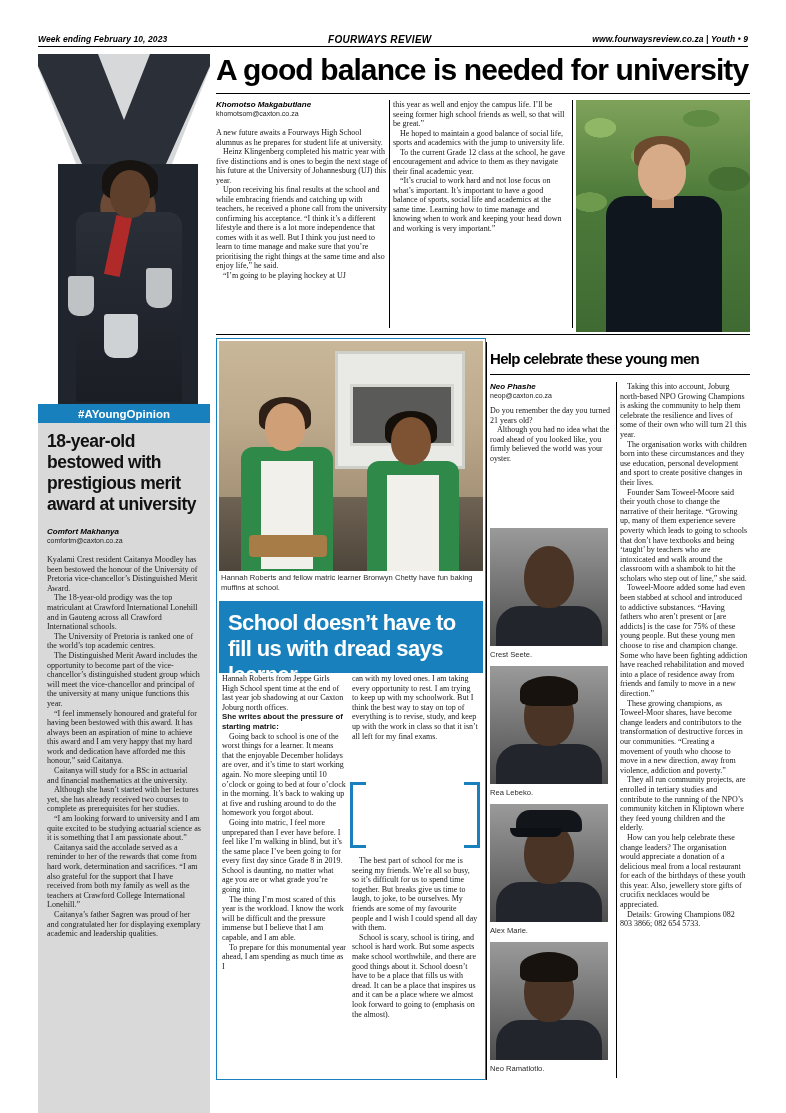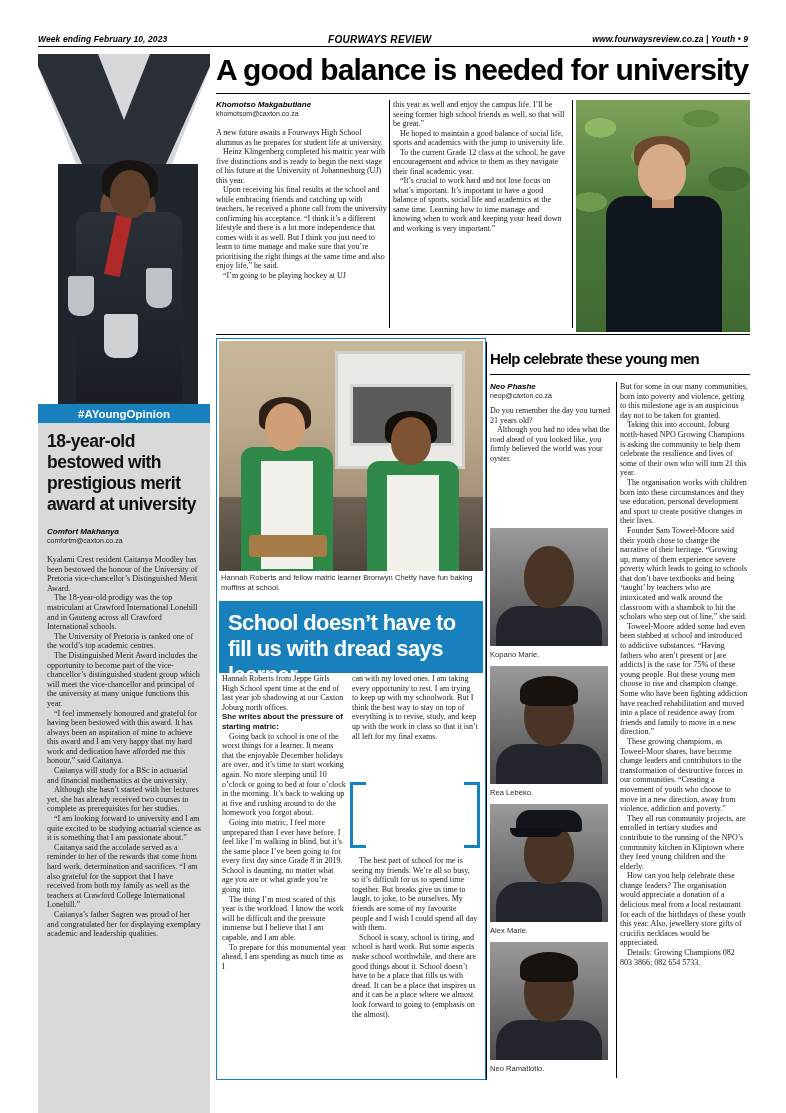--- a/index.html
+++ b/index.html
@@ -304,21 +304,21 @@
   <div class="main-headline">A good balance is needed for university</div>
   <div class="hl-rule"></div>
 
   <div class="a1-byline">
     <div class="byline-name">Khomotso Makgabutlane</div>
     <div class="byline-mail">khomotsom@caxton.co.za</div>
   </div>
 
   <div class="a1-col" style="left:216px; top:128px; width:172px;">
     <p>A new future awaits a Fourways High School alumnus as he prepares for student life at university.</p>
-    <p class="ind">Heinz Klingenberg completed his matric year with five distinctions and is ready to begin the next stage of his future at the University of Johannesburg (UJ) this year.</p>
+    <p class="ind">Heinz Klingenberg completed his matric year with five distinctions and is ones to begin the next stage of his future at the University of Johannesburg (UJ) this year.</p>
     <p class="ind">Upon receiving his final results at the school and while embracing friends and catching up with teachers, he received a phone call from the university confirming his acceptance. “I think it’s a different lifestyle and there is a lot more independence that comes with it as well. But I think you just need to learn to time manage and make sure that you’re prioritising the right things at the same time and also enjoy life,” he said.</p>
     <p class="ind">“I’m going to be playing hockey at UJ</p>
   </div>
 
   <div class="a1-col" style="left:393px; top:100px; width:176px;">
     <p>this year as well and enjoy the campus life. I’ll be seeing former high school friends as well, so that will be great.”</p>
     <p class="ind">He hoped to maintain a good balance of social life, sports and academics with the jump to university life.</p>
     <p class="ind">To the current Grade 12 class at the school, he gave encouragement and advice to them as they navigate their final academic year.</p>
     <p class="ind">“It’s crucial to work hard and not lose focus on what’s important. It’s important to have a good balance of sports, social life and academics at the same time. Learning how to time manage and knowing when to work and keeping your head down and working is very important.”</p>
   </div>
@@ -406,37 +406,36 @@
     <div class="byline-name">Neo Phashe</div>
     <div class="byline-mail">neop@caxton.co.za</div>
   </div>
 
   <div class="r-col" style="left:490px; top:406px; width:122px;">
     <p>Do you remember the day you turned 21 years old?</p>
     <p class="ind">Although you had no idea what the road ahead of you looked like, you firmly believed the world was your oyster.</p>
   </div>
 
   <div class="r-col" style="left:620px; top:382px; width:128px;">
-    <p>But for some in our many communities, born into poverty and violence, getting to this milestone age is an auspicious day not to be taken for granted.</p>
     <p class="ind">Taking this into account, Joburg north-based NPO Growing Champions is asking the community to help them celebrate the resilience and lives of some of their own who will turn 21 this year.</p>
     <p class="ind">The organisation works with children born into these circumstances and they use education, personal development and sport to create positive changes in their lives.</p>
     <p class="ind">Founder Sam Toweel-Moore said their youth chose to change the narrative of their heritage. “Growing up, many of them experience severe poverty which leads to going to schools that don’t have textbooks and being ‘taught’ by teachers who are intoxicated and walk around the classroom with a shambok to hit the scholars who step out of line,” she said.</p>
     <p class="ind">Toweel-Moore added some had even been stabbed at school and introduced to addictive substances. “Having fathers who aren’t present or [are addicts] is the case for 75% of these young people. But these young men choose to rise and champion change. Some who have been fighting addiction have reached rehabilitation and moved into a place of residence away from friends and family to move in a new direction.”</p>
     <p class="ind">These growing champions, as Toweel-Moor shares, have become change leaders and contributors to the transformation of destructive forces in our communities. “Creating a movement of youth who choose to move in a new direction, away from violence, addiction and poverty.”</p>
     <p class="ind">They all run community projects, are enrolled in tertiary studies and contribute to the running of the NPO’s community kitchen in Kliptown where they feed young children and the elderly.</p>
     <p class="ind">How can you help celebrate these change leaders? The organisation would appreciate a donation of a delicious meal from a local restaurant for each of the birthdays of these youth this year. Also, jewellery store gifts of crucifix necklaces would be appreciated.</p>
     <p class="ind">Details: Growing Champions 082 803 3866; 082 654 5733.</p>
   </div>
 
   <div class="portrait" style="left:490px; top:528px;">
     <div class="pt-bg"></div>
     <div class="pt-shoulders"></div>
     <div class="pt-head"></div>
   </div>
-  <div class="pt-caption" style="left:490px; top:650px; width:118px;">Kopano Marie.</div>
+  <div class="pt-caption" style="left:490px; top:650px; width:118px;">Crest Seete.</div>
 
   <div class="portrait" style="left:490px; top:666px;">
     <div class="pt-bg"></div>
     <div class="pt-shoulders"></div>
     <div class="pt-head"></div>
     <div class="pt-hair"></div>
   </div>
   <div class="pt-caption" style="left:490px; top:788px; width:118px;">Rea Lebeko.</div>
 
   <div class="portrait" style="left:490px; top:804px;">

